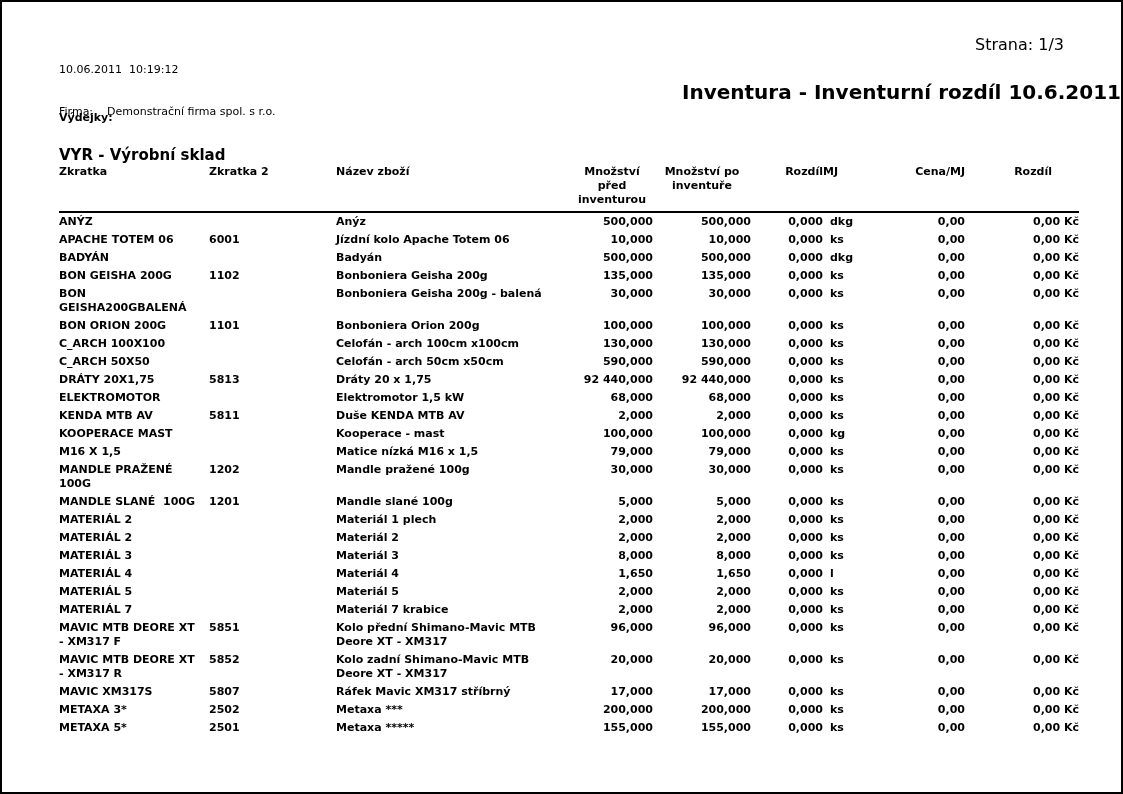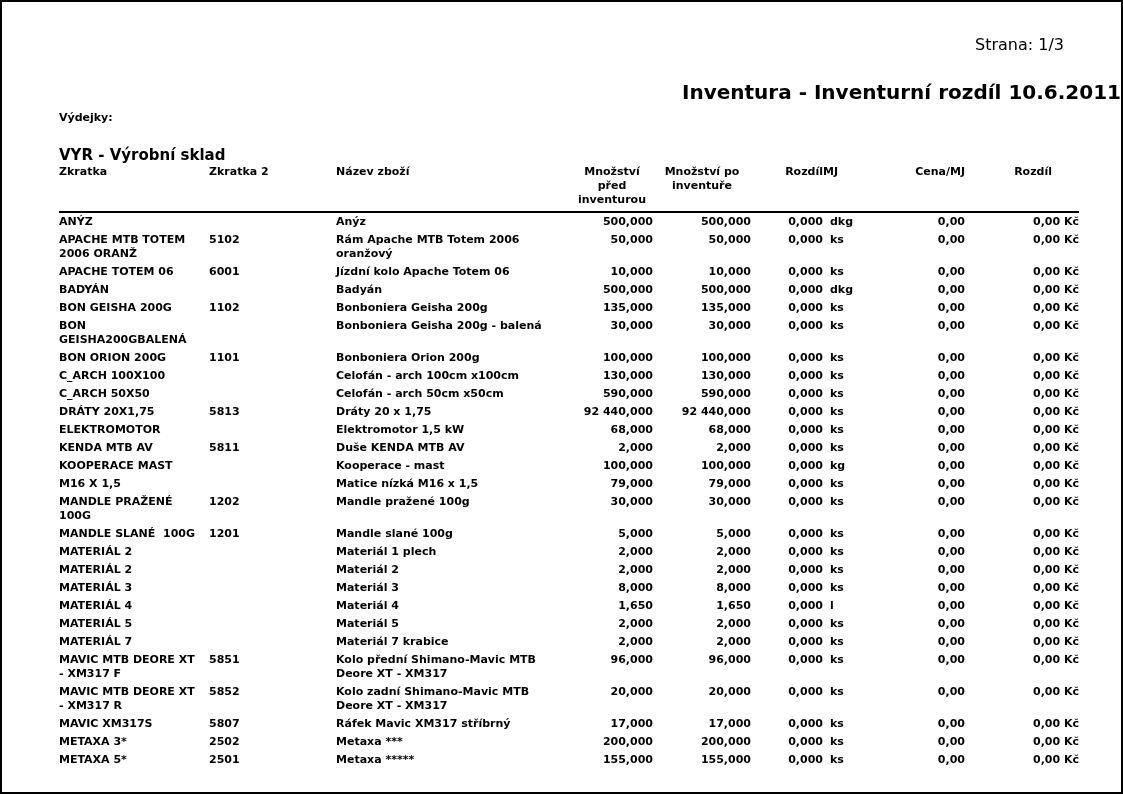--- a/index.html
+++ b/index.html
@@ -100,20 +100,27 @@
   }
   td.zk { padding-right: 6px; white-space: pre-wrap; }
   td.nz { padding-right: 10px; }
   td.mj { padding-left: 7px; text-align: left; margin-left: 37px; }
 </style>
 </head>
 <body>
 
 <div class="page">
 
+  <div class="meta">
+    <div>10.06.2011  10:19:12</div>
+    <div class="firma-line">
+      <span>Firma:</span>
+      <span class="firma-value">Demonstrační firma spol. s r.o.</span>
+    </div>
+  </div>
 
   <div class="strana">Strana: 1/3</div>
 
   <div class="title">Inventura - Inventurní rozdíl 10.6.2011</div>
 
   <div class="vydejky">Výdejky:</div>
 
   <div class="warehouse">VYR - Výrobní sklad</div>
 
   <div class="table-wrap">
@@ -154,31 +161,20 @@
     <td class="al"></td>
     <td class="al nz">Anýz</td>
     <td class="ar">500,000</td>
     <td class="ar">500,000</td>
     <td class="ar">0,000</td>
     <td class="mj">dkg</td>
     <td class="ar">0,00</td>
     <td class="ar">0,00 Kč</td>
   </tr>
 
-  <tr>
-    <td class="al zk">APACHE MTB TOTEM 2006 ORANŽ</td>
-    <td class="al">5102</td>
-    <td class="al nz">Rám Apache MTB Totem 2006 oranžový</td>
-    <td class="ar">50,000</td>
-    <td class="ar">50,000</td>
-    <td class="ar">0,000</td>
-    <td class="mj">ks</td>
-    <td class="ar">0,00</td>
-    <td class="ar">0,00 Kč</td>
-  </tr>
 
   <tr>
     <td class="al zk">APACHE TOTEM 06</td>
     <td class="al">6001</td>
     <td class="al nz">Jízdní kolo Apache Totem 06</td>
     <td class="ar">10,000</td>
     <td class="ar">10,000</td>
     <td class="ar">0,000</td>
     <td class="mj">ks</td>
     <td class="ar">0,00</td>

